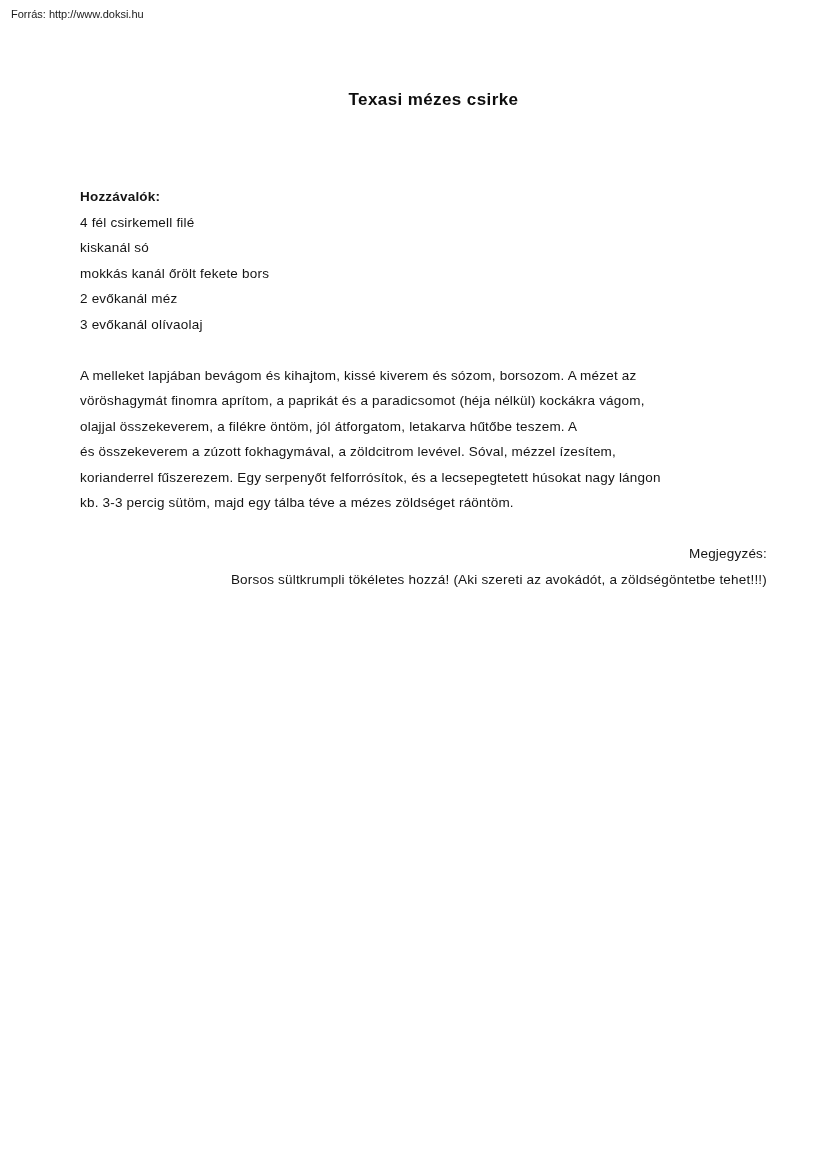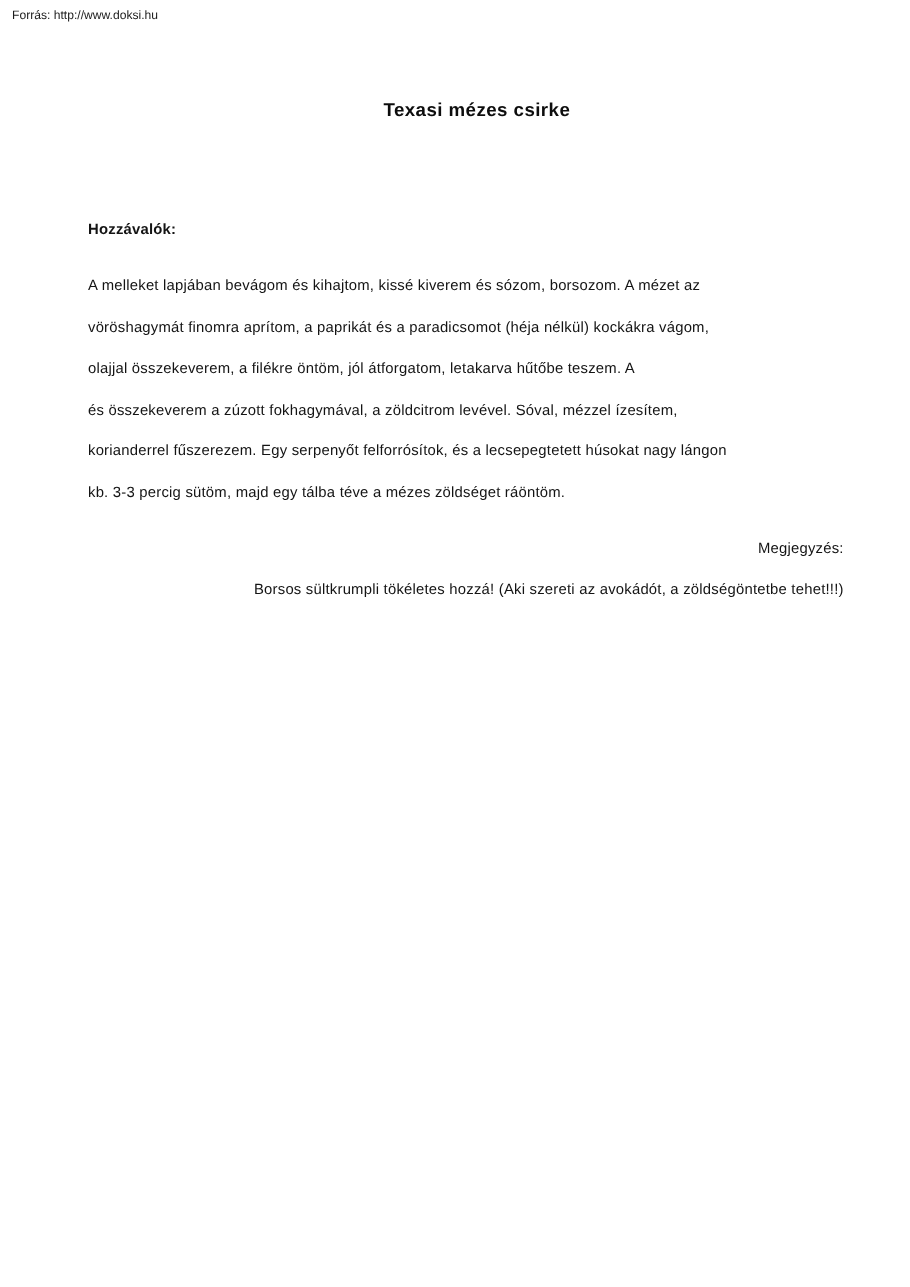--- a/index.html
+++ b/index.html
@@ -49,34 +49,41 @@
   }
   .section:last-child {
     margin-bottom: 0;
     text-align: right;
   }
   .heading-bold {
     font-weight: bold;
   }
   .line {
     white-space: nowrap;
-    margin-top: 12px;
   }
 </style>
 </head>
 <body>
 
 <div class="source-line">Forrás: http://www.doksi.hu</div>
 
 <h1 class="doc-title">Texasi mézes csirke</h1>
 
 <div class="content">
 
   <div class="section">
     <div class="line heading-bold">Hozzávalók:</div>
+    <div>
+
+    <div class="line">4 fél csirkemell filé</div>
+        <div class="line">kiskanál só</div>
+        <div class="line">mokkás kanál őrölt fekete bors</div>
+        <div class="line">2 evőkanál méz</div>
+        <div class="line">3 evőkanál olívaolaj</div>
+      </div>
   </div>
 
   <div class="section">
   </div>
 
   <div class="section">
     <div>
 
     <div class="line">A melleket lapjában bevágom és kihajtom, kissé kiverem és sózom, borsozom. A mézet az</div>
         <div class="line">vöröshagymát finomra aprítom, a paprikát és a paradicsomot (héja nélkül) kockákra vágom,</div>

